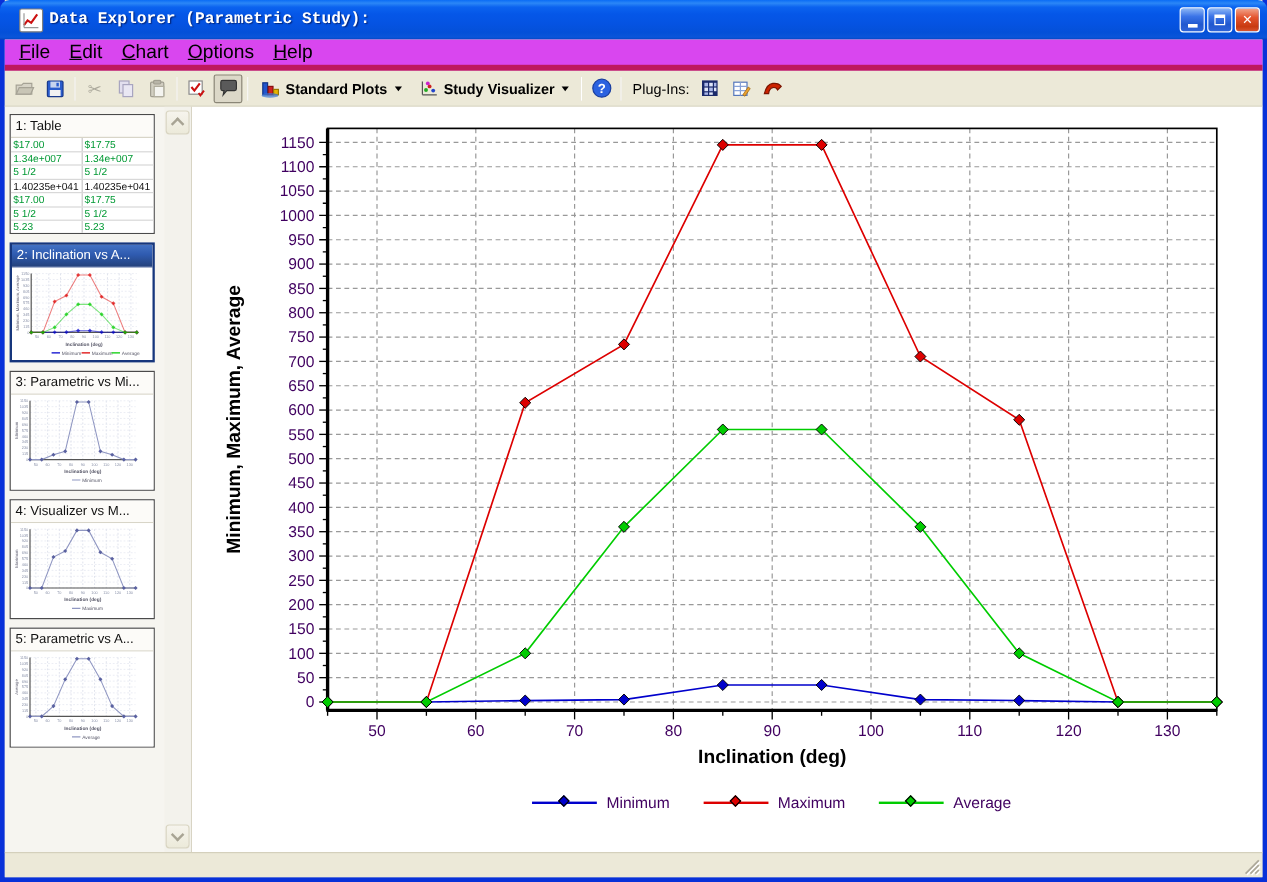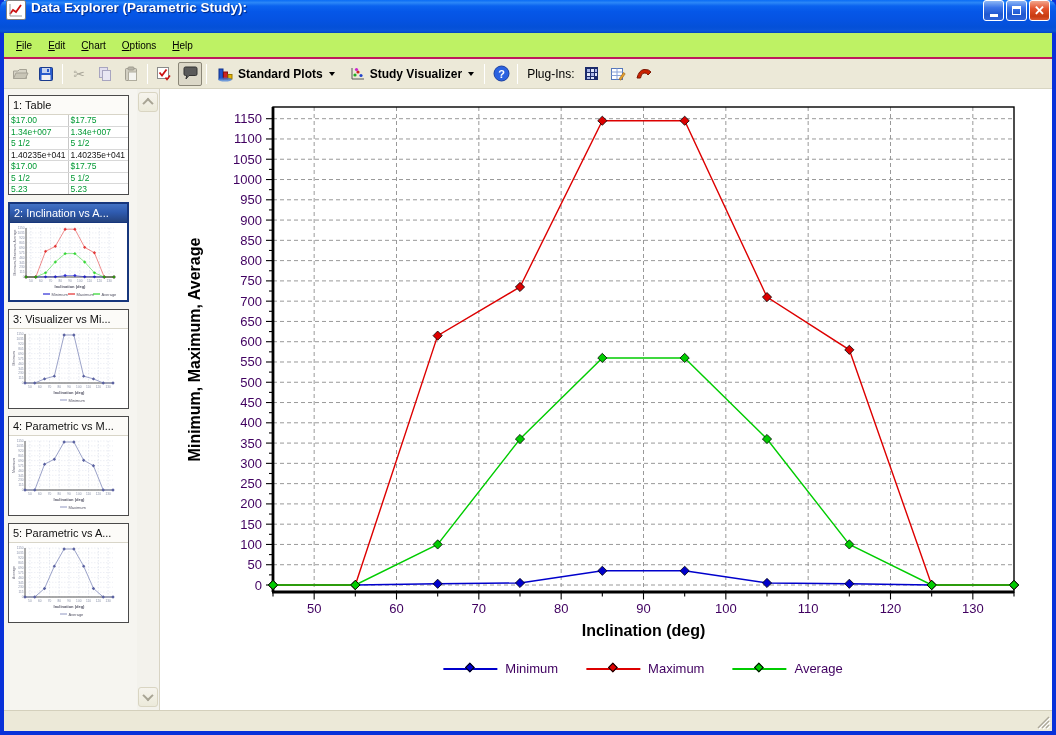--- a/index.html
+++ b/index.html
@@ -3,34 +3,34 @@
 <meta charset="utf-8">
 <style>
   * { box-sizing: border-box; margin: 0; padding: 0; }
   html,body { width:1056px; height:735px; overflow:hidden; font-family:"Liberation Sans", sans-serif; }
   body { background:#0831d9; }
 
   .window { position:absolute; inset:0; display:flex; flex-direction:column;
             border-left:4px solid #0831d9; border-right:4px solid #0831d9; border-bottom:4px solid #0831d9; background:#ece9d8; }
 
   
-  .titlebar { height:33px; flex:0 0 33px; display:flex; align-items:flex-start; padding:0 6px 0 6px;
+  .titlebar { height:33px; flex:0 0 33px; display:flex; align-items:center; padding:0 6px 0 16px;
     border-radius:8px 8px 0 0; margin:0 -4px;
-    background:linear-gradient(180deg,#0a6cf5 0%,#2b87f7 8%,#0b63ef 18%,#0557e8 35%,#0553e2 60%,#0450d8 82%,#0a55da 94%,#0345c0 100%); }
+    background:linear-gradient(180deg,#0a6cf5 0%,#2b87f7 8%,#0b63ef 18%,#0557e8 35%,#0553e2 60%,#0450d8 82%,#0a55da 94%,#0345c0 100%);font-family:Liberation Mono, monospace; }
   .app-icon { width:20px; height:20px; background:#fff; border:1px solid #7f7f7f; border-radius:2px; margin-right:5px; flex:0 0 20px; }
   .title-text { color:#fff; font-weight:bold; font-size:13.5px; text-shadow:1px 1px 1px rgba(0,30,110,.85); flex:1; white-space:nowrap; }
   .winbtn { width:21px; height:21px; border-radius:3px; border:1px solid #fff; margin-left:2px;
             display:flex; align-items:center; justify-content:center; color:#fff; font-weight:bold; }
   .winbtn.blue { background:linear-gradient(180deg,#8db7f5 0%,#3b74e8 35%,#2058cf 70%,#2e63d8 100%); }
   .winbtn.red  { background:linear-gradient(180deg,#f2a58c 0%,#e4542e 40%,#c83a10 80%,#d8542e 100%); font-size:13px; }
   .glyph-min { width:8px; height:3px; background:#fff; margin-top:9px; }
   .glyph-max { width:9px; height:9px; border:1px solid #fff; border-top:3px solid #fff; }
 
   
-  .menubar { height:26px; flex:0 0 26px; display:flex; align-items:center; padding-left:4px; background:#bef264; font-size:10px; border-bottom:2px solid #be185d; }
+  .menubar { height:26px; flex:0 0 26px; display:flex; align-items:center; padding-left:4px; background:#d946ef; font-size:16px; border-bottom:5px solid #be185d; }
   .menu-item { padding:3px 8px; color:#000; }
   .menu-item u { text-decoration:underline; }
 
   
   .toolbar { height:30px; flex:0 0 30px; display:flex; align-items:center; padding-left:3px; background:#ece9d8; border-bottom:1px solid #d8d5c2; font-size:12px; }
   .tbtn { height:24px; min-width:24px; display:flex; align-items:center; justify-content:center; border:1px solid transparent; border-radius:2px; margin:0 1px; }
   .tbtn.pressed { border:1px solid #8a8677; background:#dcd8c8; }
   .tsep { width:1px; height:20px; background:#cfccb8; border-right:1px solid #fff; margin:0 3px; }
   .tlabel { padding:0 4px 0 6px; color:#000; }
   .drop { display:flex; align-items:center; gap:4px; padding:0 5px;font-weight:bold; }
@@ -334,21 +334,21 @@
                 <rect x="102.8" y="52.8" width="2.4" height="2.4" transform="rotate(45 104 54)" fill="#00cc00" opacity="0.7"></rect>
                 <line x1="33" y1="71" x2="40" y2="71" stroke="#0000cc" stroke-width="1"></line>
                 <text x="41.5" y="72.5" font-size="4" fill="#556" font-family="Liberation Sans, sans-serif">Minimum</text>
                 <line x1="58" y1="71" x2="65" y2="71" stroke="#dd0000" stroke-width="1"></line>
                 <text x="66.5" y="72.5" font-size="4" fill="#556" font-family="Liberation Sans, sans-serif">Maximum</text>
                 <line x1="83" y1="71" x2="90" y2="71" stroke="#00cc00" stroke-width="1"></line>
                 <text x="91.5" y="72.5" font-size="4" fill="#556" font-family="Liberation Sans, sans-serif">Average</text>
               </svg></div>
           </div>
           <div class="thumb">
-            <div class="thumb-header">3: Visualizer vs Mi...</div>
+            <div class="thumb-header">3: Parametric vs Mi...</div>
             <div class="thumb-body"><svg width="119" height="80">
                 <line x1="20.88888888888889" y1="5" x2="20.88888888888889" y2="54" stroke="#d4d8e6" stroke-width="0.6" stroke-dasharray="1.5,1.5"></line>
                 <line x1="30.666666666666664" y1="5" x2="30.666666666666664" y2="54" stroke="#d4d8e6" stroke-width="0.6" stroke-dasharray="1.5,1.5"></line>
                 <line x1="40.44444444444444" y1="5" x2="40.44444444444444" y2="54" stroke="#d4d8e6" stroke-width="0.6" stroke-dasharray="1.5,1.5"></line>
                 <line x1="50.22222222222222" y1="5" x2="50.22222222222222" y2="54" stroke="#d4d8e6" stroke-width="0.6" stroke-dasharray="1.5,1.5"></line>
                 <line x1="60" y1="5" x2="60" y2="54" stroke="#d4d8e6" stroke-width="0.6" stroke-dasharray="1.5,1.5"></line>
                 <line x1="69.77777777777777" y1="5" x2="69.77777777777777" y2="54" stroke="#d4d8e6" stroke-width="0.6" stroke-dasharray="1.5,1.5"></line>
                 <line x1="79.55555555555556" y1="5" x2="79.55555555555556" y2="54" stroke="#d4d8e6" stroke-width="0.6" stroke-dasharray="1.5,1.5"></line>
                 <line x1="89.33333333333333" y1="5" x2="89.33333333333333" y2="54" stroke="#d4d8e6" stroke-width="0.6" stroke-dasharray="1.5,1.5"></line>
                 <line x1="99.11111111111111" y1="5" x2="99.11111111111111" y2="54" stroke="#d4d8e6" stroke-width="0.6" stroke-dasharray="1.5,1.5"></line>
@@ -396,21 +396,21 @@
                 <rect x="63.68888888888888" y="4.8" width="2.4" height="2.4" transform="rotate(45 64.88888888888889 6)" fill="#5a61a0" opacity="1.2"></rect>
                 <rect x="73.46666666666665" y="45.94285714285714" width="2.4" height="2.4" transform="rotate(45 74.66666666666666 47.142857142857146)" fill="#5a61a0" opacity="1.2"></rect>
                 <rect x="83.24444444444444" y="48.68571428571428" width="2.4" height="2.4" transform="rotate(45 84.44444444444444 49.885714285714286)" fill="#5a61a0" opacity="1.2"></rect>
                 <rect x="93.02222222222223" y="52.8" width="2.4" height="2.4" transform="rotate(45 94.22222222222223 54)" fill="#5a61a0" opacity="1.2"></rect>
                 <rect x="102.8" y="52.8" width="2.4" height="2.4" transform="rotate(45 104 54)" fill="#5a61a0" opacity="1.2"></rect>
                 <line x1="51" y1="71" x2="58" y2="71" stroke="#9097c2" stroke-width="1"></line>
                 <text x="59.5" y="72.5" font-size="4" fill="#556" font-family="Liberation Sans, sans-serif">Minimum</text>
               </svg></div>
           </div>
           <div class="thumb">
-            <div class="thumb-header">4: Parametric vs M...</div>
+            <div class="thumb-header">4: Visualizer vs M...</div>
             <div class="thumb-body"><svg width="119" height="80">
                 <line x1="20.88888888888889" y1="5" x2="20.88888888888889" y2="54" stroke="#d4d8e6" stroke-width="0.6" stroke-dasharray="1.5,1.5"></line>
                 <line x1="30.666666666666664" y1="5" x2="30.666666666666664" y2="54" stroke="#d4d8e6" stroke-width="0.6" stroke-dasharray="1.5,1.5"></line>
                 <line x1="40.44444444444444" y1="5" x2="40.44444444444444" y2="54" stroke="#d4d8e6" stroke-width="0.6" stroke-dasharray="1.5,1.5"></line>
                 <line x1="50.22222222222222" y1="5" x2="50.22222222222222" y2="54" stroke="#d4d8e6" stroke-width="0.6" stroke-dasharray="1.5,1.5"></line>
                 <line x1="60" y1="5" x2="60" y2="54" stroke="#d4d8e6" stroke-width="0.6" stroke-dasharray="1.5,1.5"></line>
                 <line x1="69.77777777777777" y1="5" x2="69.77777777777777" y2="54" stroke="#d4d8e6" stroke-width="0.6" stroke-dasharray="1.5,1.5"></line>
                 <line x1="79.55555555555556" y1="5" x2="79.55555555555556" y2="54" stroke="#d4d8e6" stroke-width="0.6" stroke-dasharray="1.5,1.5"></line>
                 <line x1="89.33333333333333" y1="5" x2="89.33333333333333" y2="54" stroke="#d4d8e6" stroke-width="0.6" stroke-dasharray="1.5,1.5"></line>
                 <line x1="99.11111111111111" y1="5" x2="99.11111111111111" y2="54" stroke="#d4d8e6" stroke-width="0.6" stroke-dasharray="1.5,1.5"></line>

